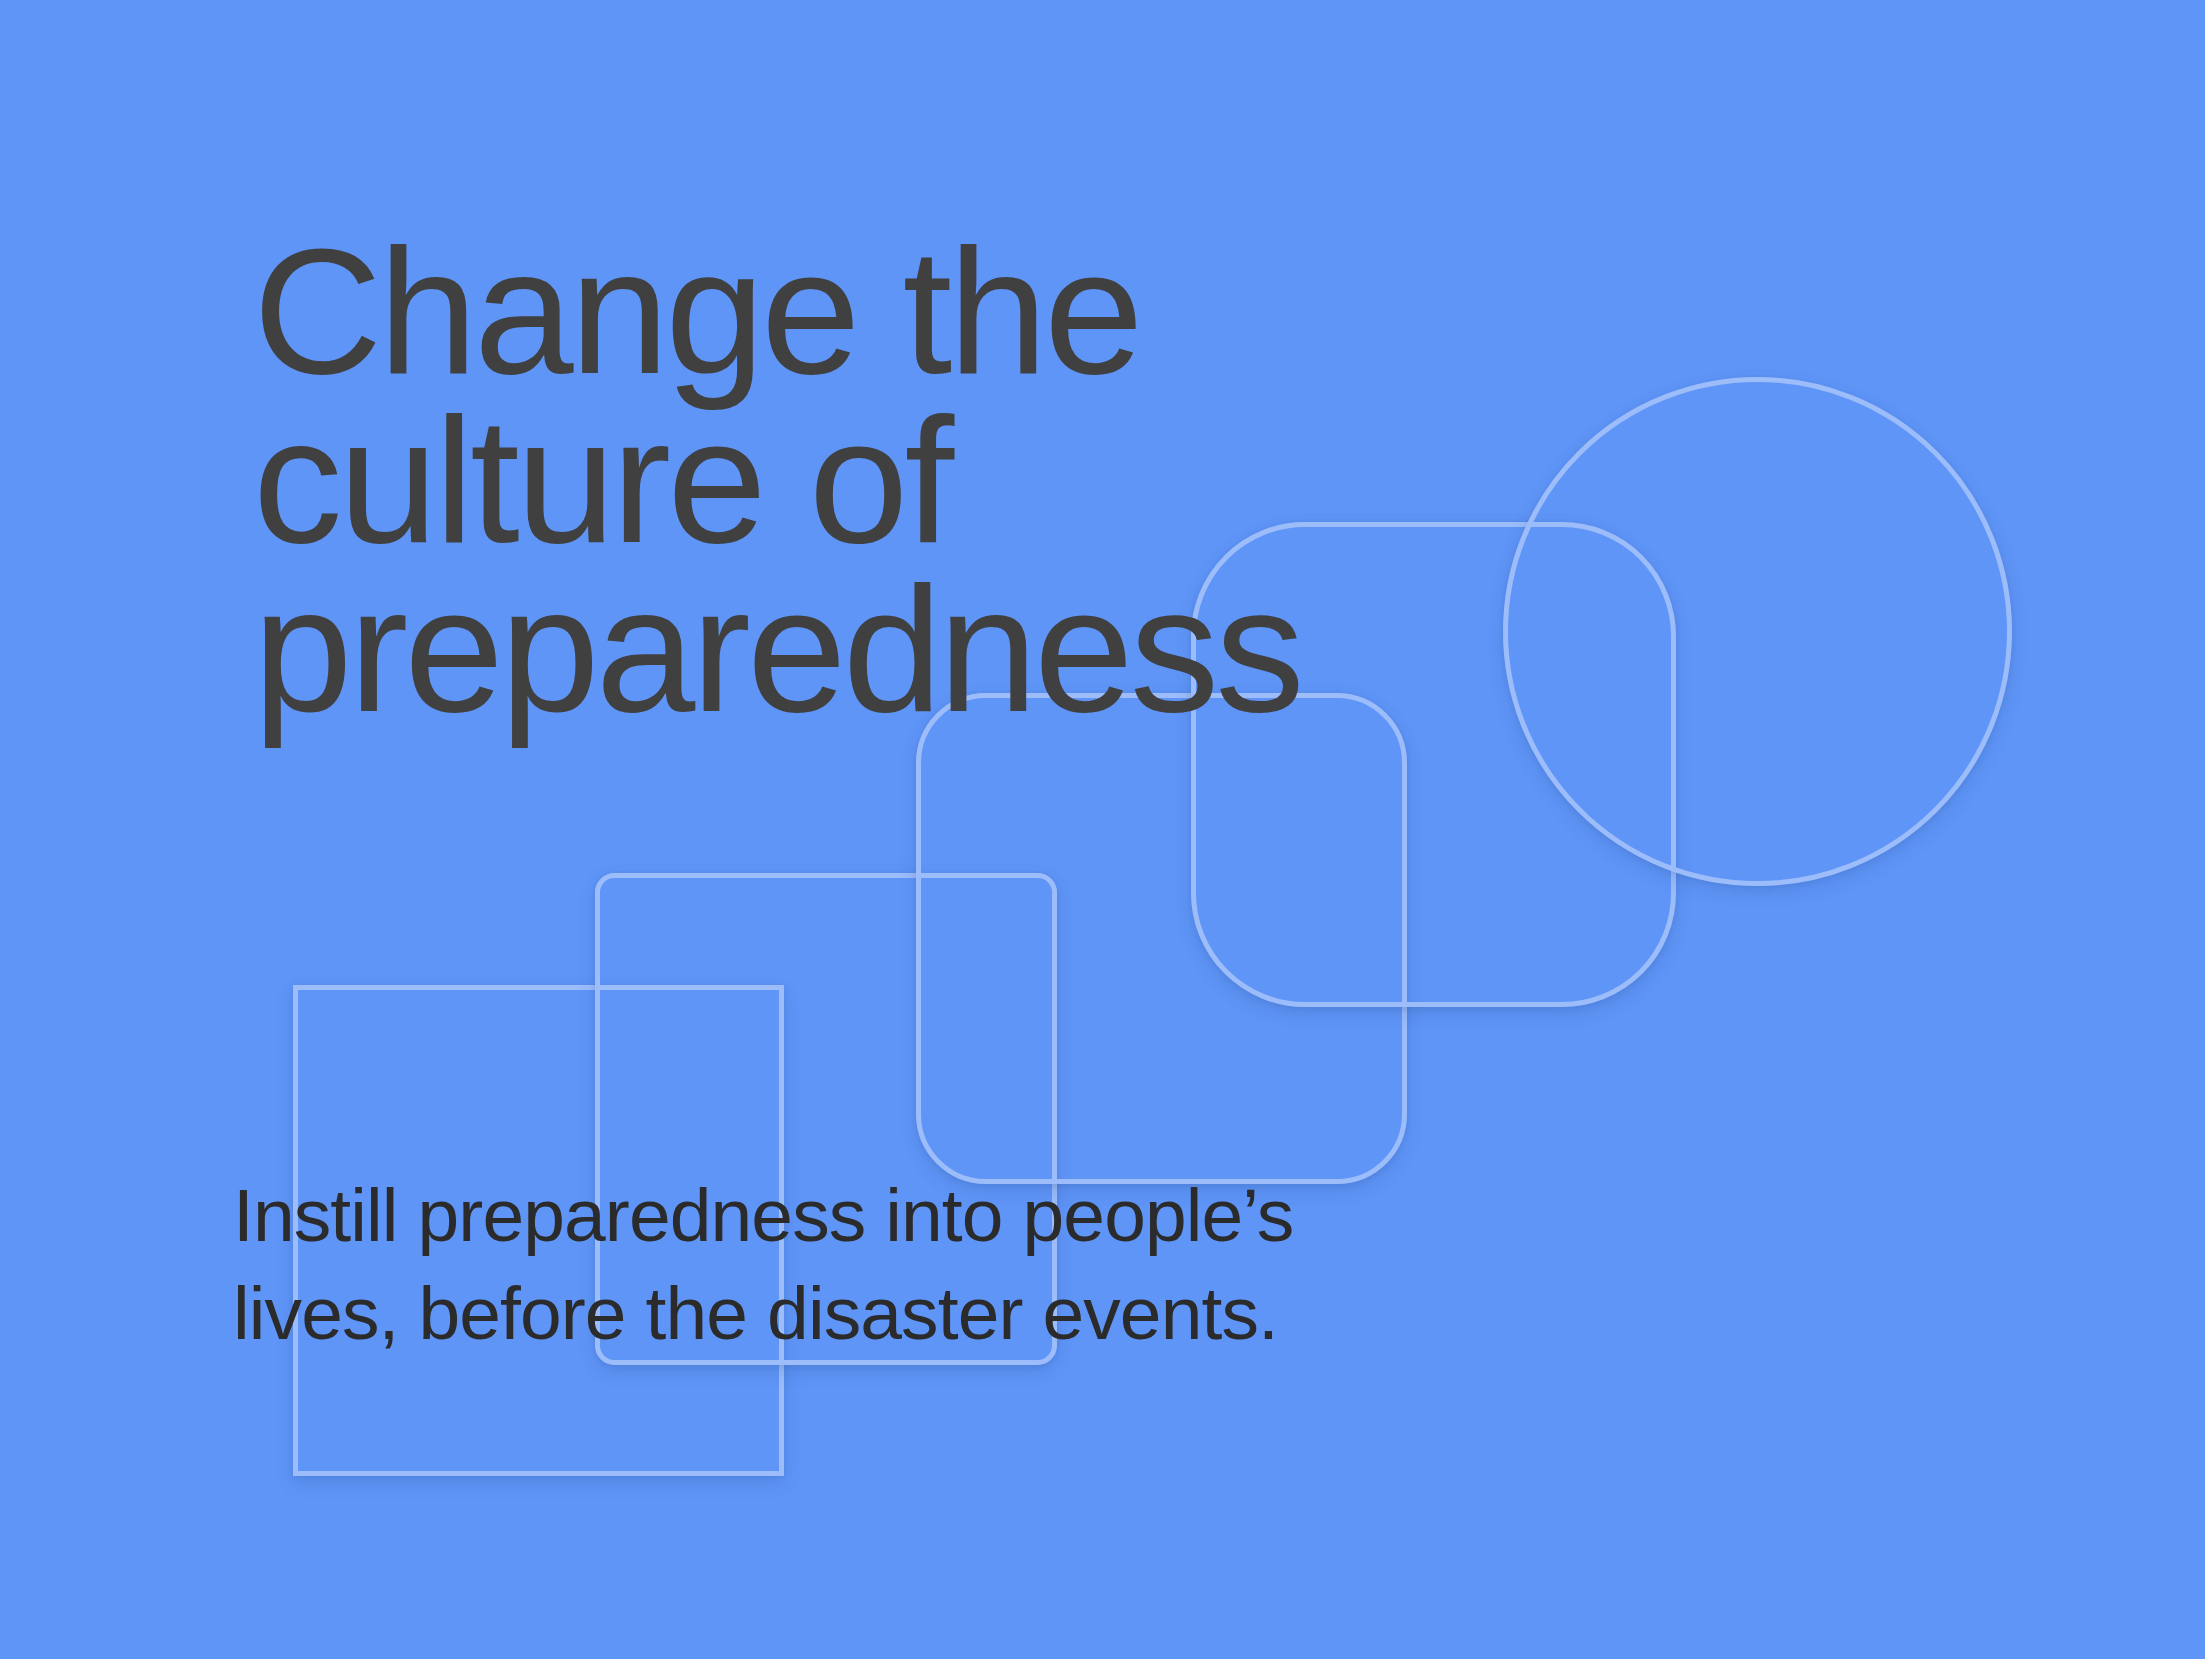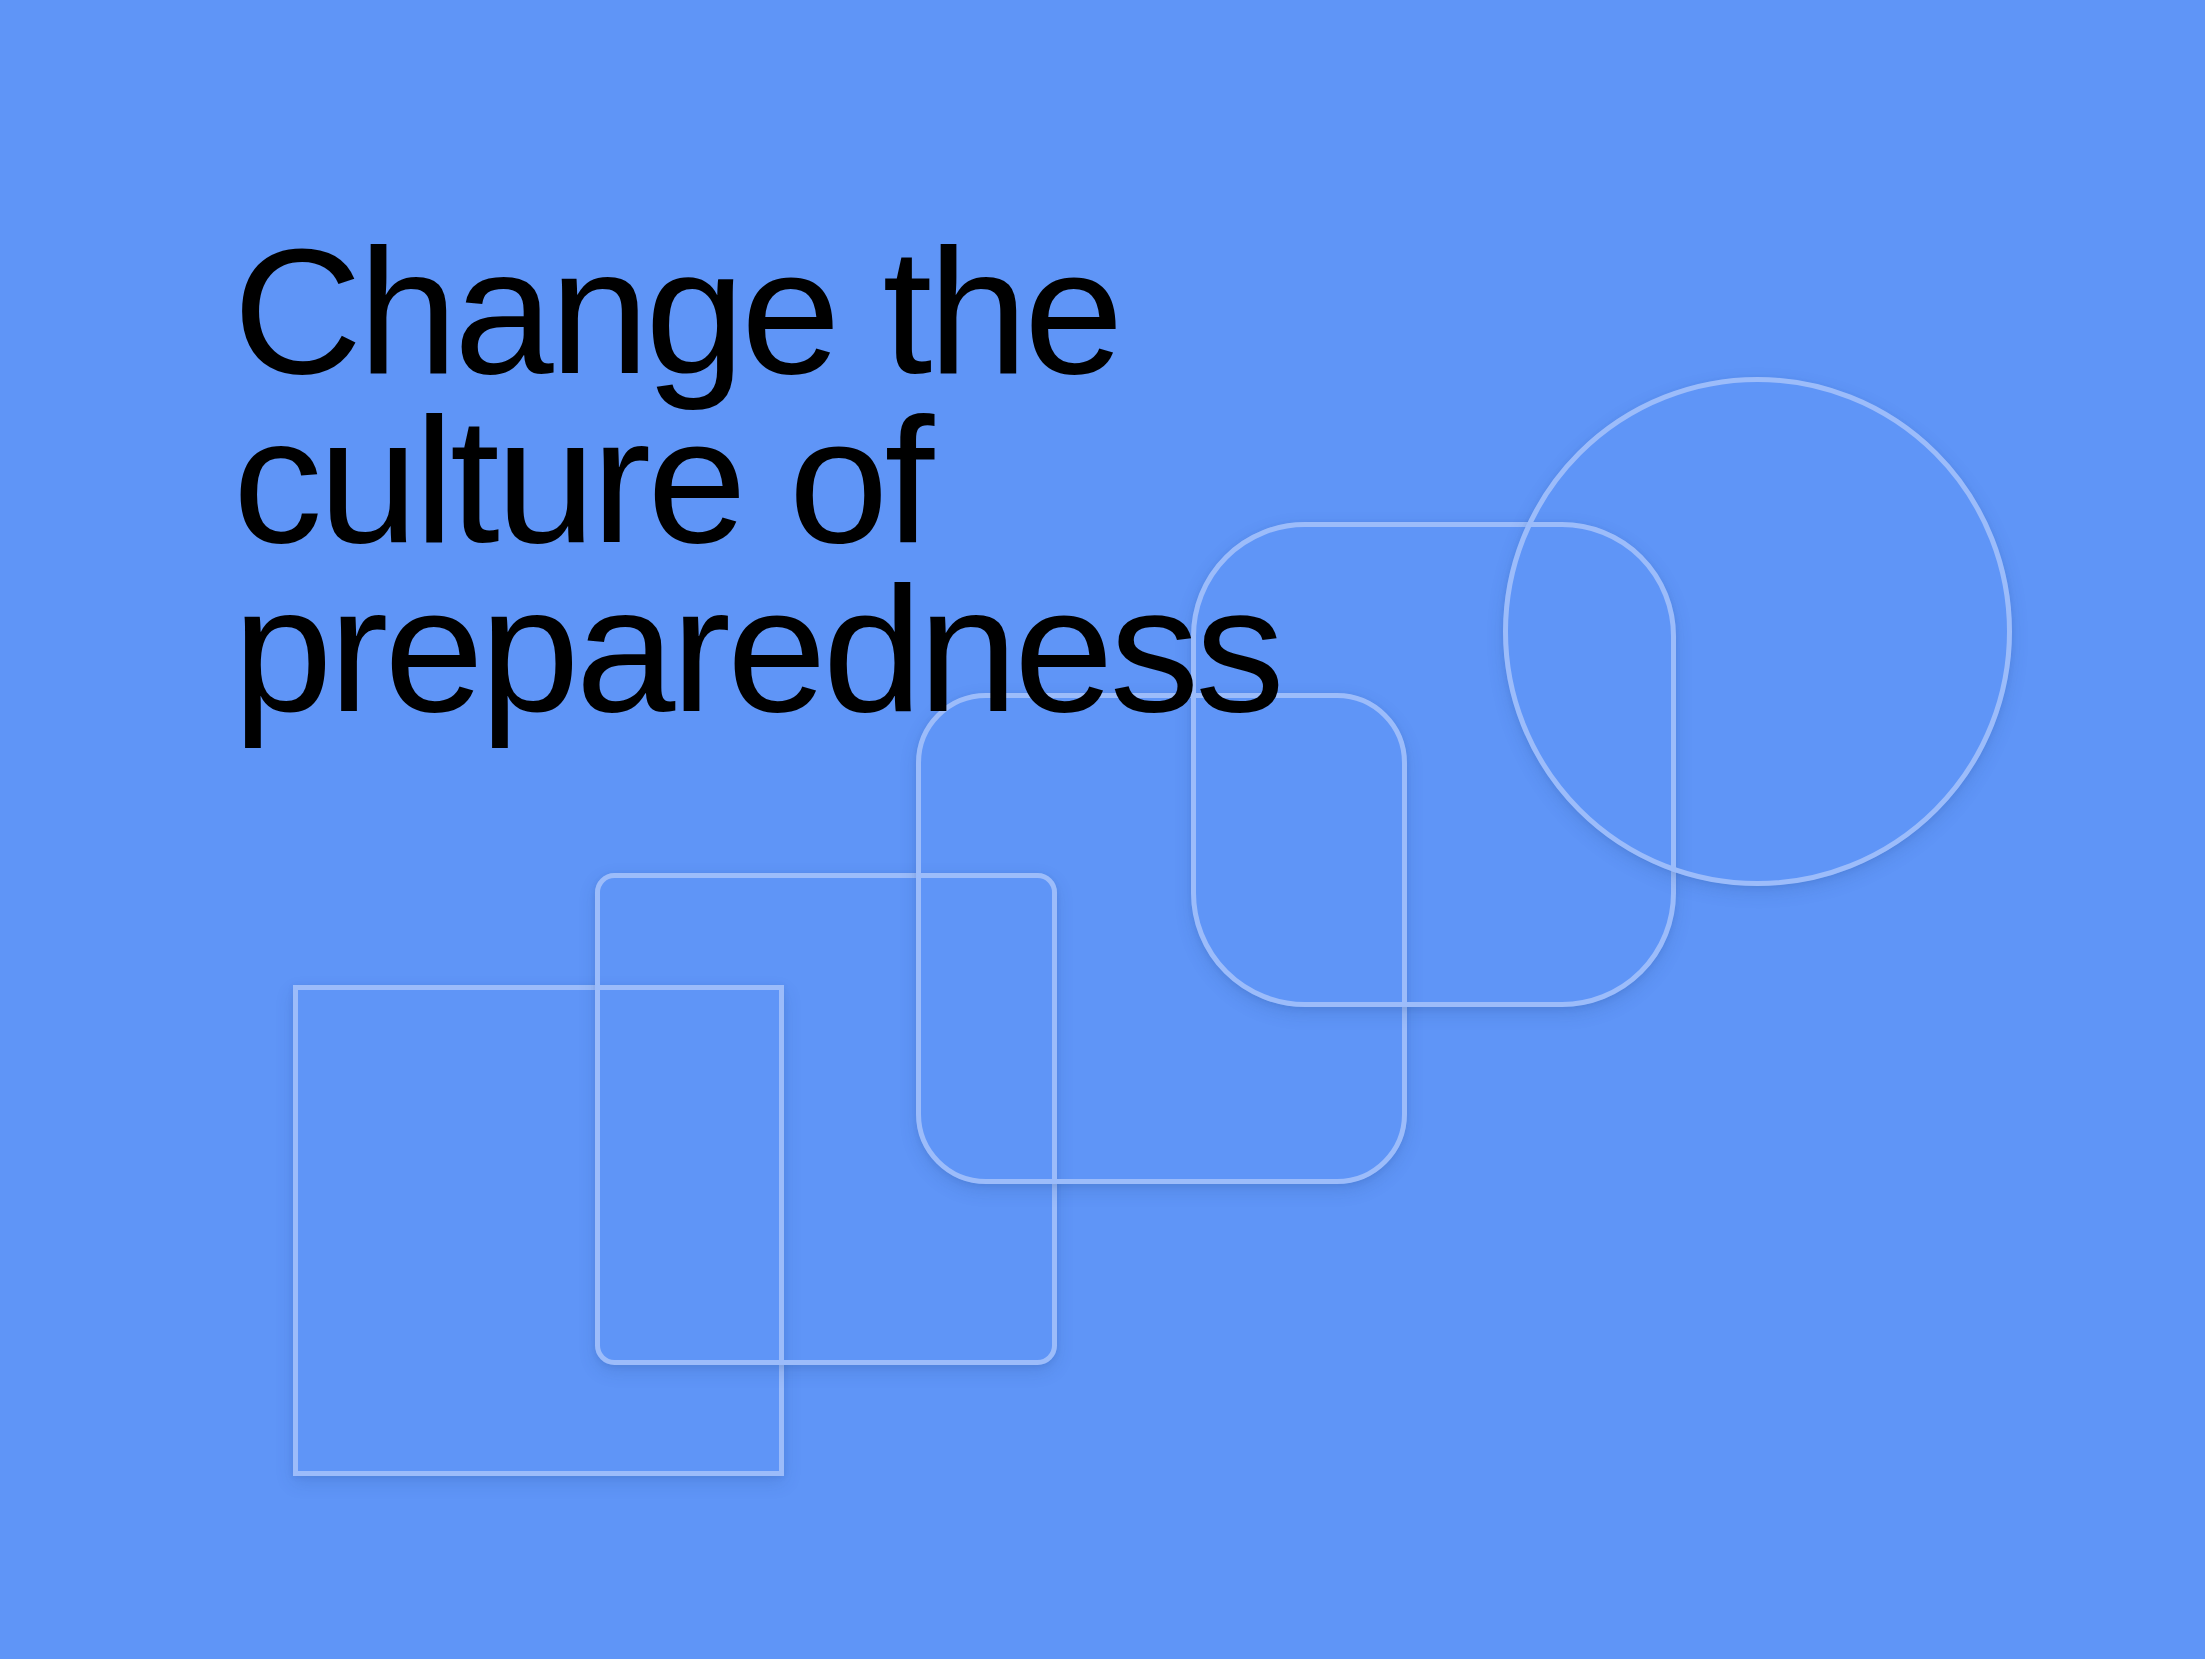--- a/index.html
+++ b/index.html
@@ -117,19 +117,21 @@
 
   <div id="shapes">
     <div class="shape" id="shape-square" style="border-color: rgb(156, 188, 250); border-radius: 0px;"></div>
     <div class="shape" id="shape-rounded-tall" style="border-color: rgb(156, 188, 250); border-radius: 19.4px;"></div>
     <div class="shape" id="shape-rounded-mid" style="border-color: rgb(156, 188, 250); border-radius: 70px;"></div>
     <div class="shape" id="shape-squircle" style="border-color: rgb(156, 188, 250); border-radius: 114px;"></div>
     <div class="shape" id="shape-circle" style="border-color: rgb(156, 188, 250); border-radius: 50%;"></div>
   </div>
 
   <div id="text-layer">
-    <h1 id="headline" style="color: #000000;">Change the
+    <h1 id="headline" style="color: #404040; margin-left: 20px;">Change the
 culture of
 preparedness</h1>
+    <p id="subhead" style="color: rgb(43, 43, 43);">Instill preparedness into people’s
+lives, before the disaster events.</p>
   </div>
 
 </div>
 
 
 </body></html>

